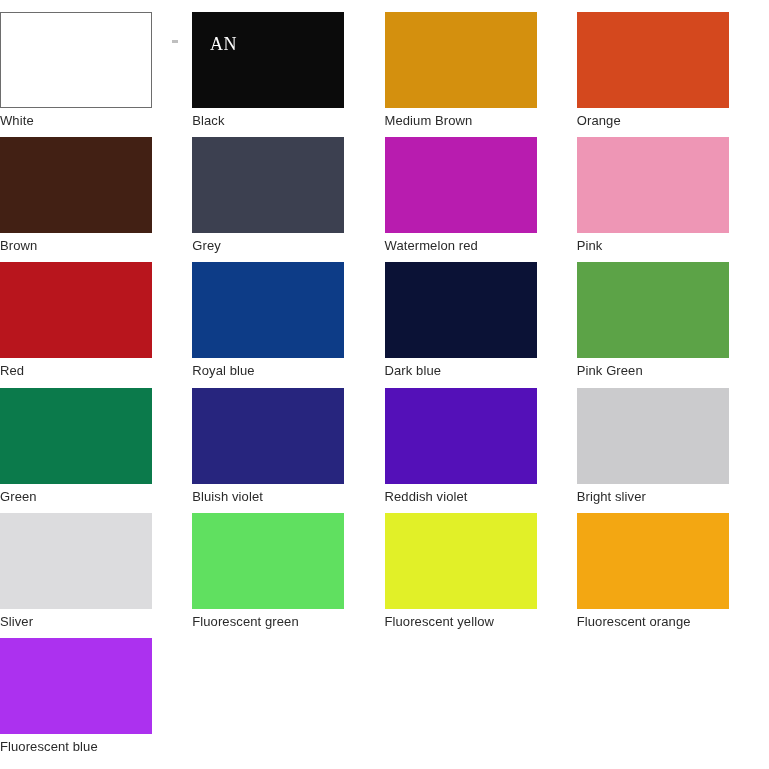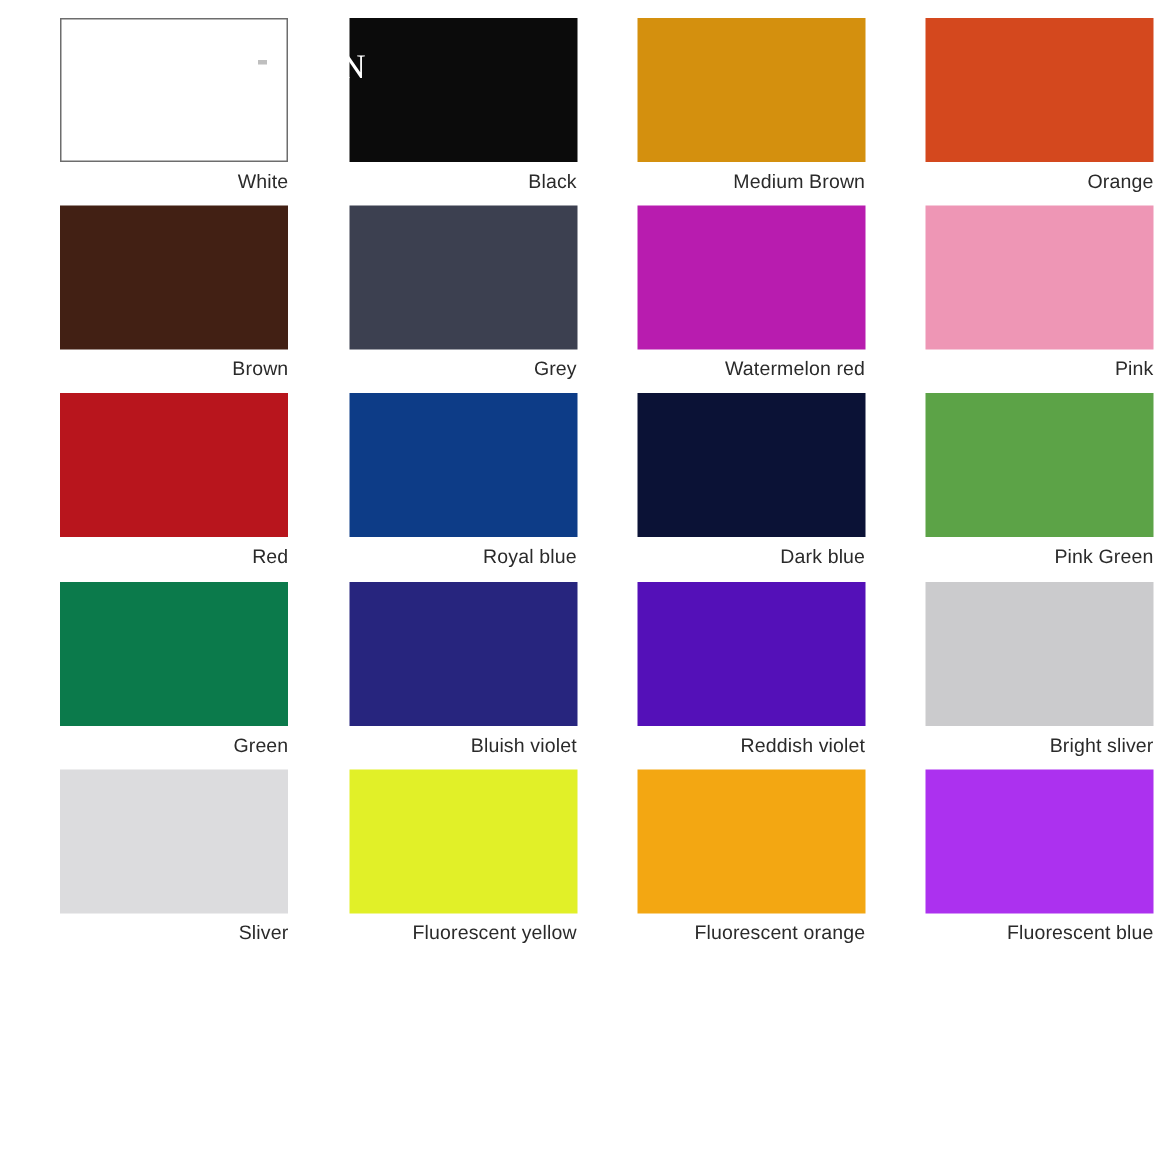--- a/index.html
+++ b/index.html
@@ -24,21 +24,21 @@
     height: 769px;
     display: grid;
     grid-template-columns: repeat(4, 192.25px);
     grid-template-rows: 12px repeat(6, 125.2px) 1fr;
     box-sizing: border-box;
   }
 
   .swatch-cell {
     display: flex;
     flex-direction: column;
-    align-items: flex-end;
+    align-items: flex-start;
     justify-content: flex-start;
     box-sizing: border-box;
   }
 
   .chip {
     width: 152px;
     height: 96px;
     box-sizing: border-box;
     flex: 0 0 auto;
   }
@@ -57,21 +57,21 @@
     white-space: nowrap;
     font-family: "Liberation Sans", "DejaVu Sans", sans-serif;
   }
 
   
   #watermark {
     position: absolute;
     left: 210px;
     top: 33px;
     font-family: "Liberation Serif", "DejaVu Serif", serif;
-    font-size: 23px;
+    font-size: 18px;
     line-height: 23px;
     color: #ffffff;
     letter-spacing: 0.5px;
     pointer-events: none;
     user-select: none;
   }
   #watermark-tick {
     position: absolute;
     left: 172px;
     top: 40px;
@@ -150,20 +150,24 @@
     </div>
     <div class="swatch-cell">
       <div class="chip" style="background: rgb(203, 203, 205);"></div>
       <div class="chip-label">Bright sliver</div>
     </div>
     <div class="swatch-cell">
       <div class="chip" style="background: rgb(220, 220, 222);"></div>
       <div class="chip-label">Sliver</div>
     </div>
     <div class="swatch-cell">
+      <div class="chip" style="background: rgb(96, 224, 96);"></div>
+      <div class="chip-label">Fluorescent green</div>
+    </div>
+    <div class="swatch-cell">
       <div class="chip" style="background: rgb(225, 240, 40);"></div>
       <div class="chip-label">Fluorescent yellow</div>
     </div>
     <div class="swatch-cell">
       <div class="chip" style="background: rgb(243, 167, 18);"></div>
       <div class="chip-label">Fluorescent orange</div>
     </div>
     <div class="swatch-cell">
       <div class="chip" style="background: rgb(172, 49, 239);"></div>
       <div class="chip-label">Fluorescent blue</div>

